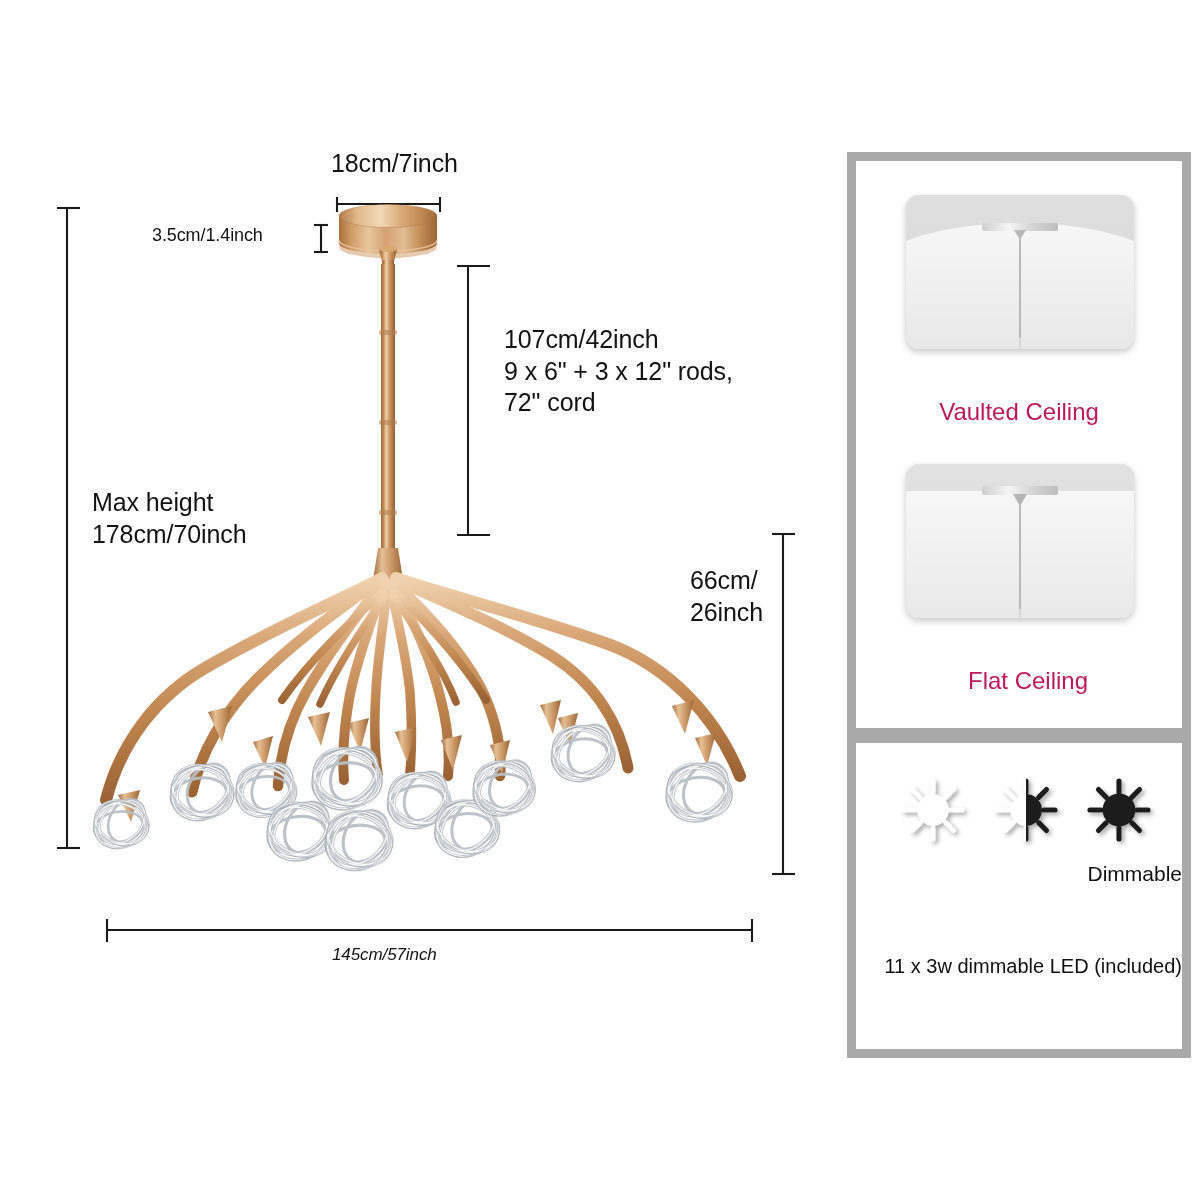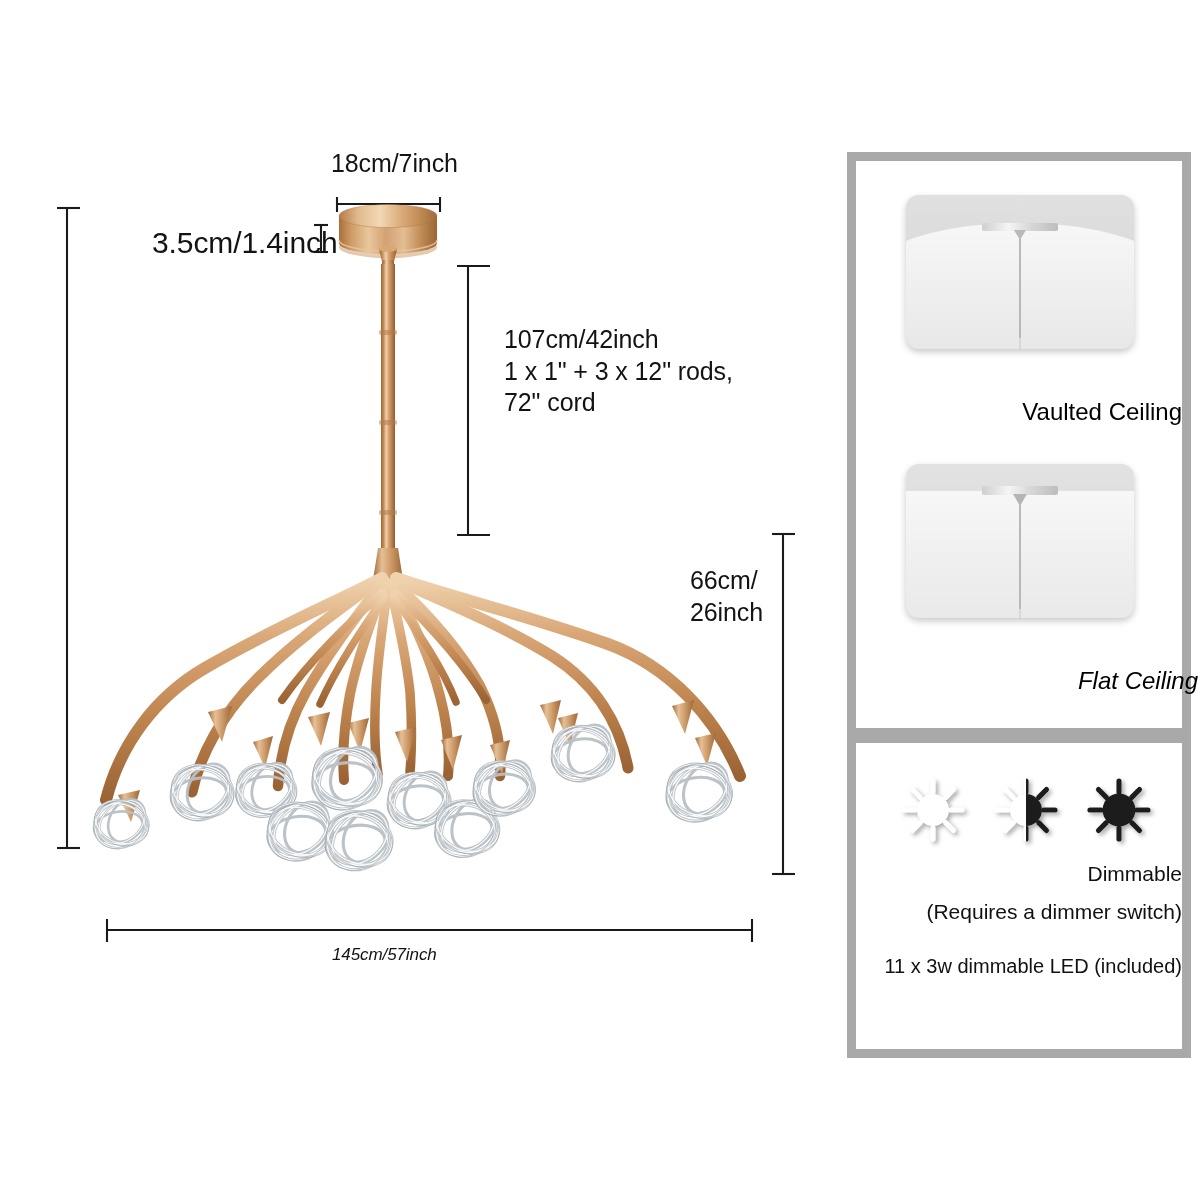--- a/index.html
+++ b/index.html
@@ -18,21 +18,21 @@
 
   .dim-text{
     position:absolute;
     font-family:"Liberation Sans", sans-serif;
     color:#131313;
     white-space:pre;
     line-height:1.26;
     letter-spacing:-0.1px;
   }
   #label-canopy-width{left:331px;top:148px;font-size:25px;}
-  #label-canopy-height{left:152px;top:224px;font-size:30px;}
+  #label-canopy-height{left:152px;top:224px;font-size:18px;}
   #label-rod-length{left:504px;top:324px;font-size:25px;}
   #label-max-height{left:92px;top:487px;font-size:25px;}
   #label-shade-height{left:690px;top:565px;font-size:25px;}
   #label-total-width{left:332px;top:944px;font-size:17px;font-style:italic;}
 
   
   #info-panel{position:absolute;left:847px;top:152px;width:353px;height:906px;}
   .panel-box{
     position:absolute;
     border:9px solid #a9a9a9;
@@ -49,27 +49,27 @@
     overflow:hidden;
     box-shadow:0 3px 7px rgba(0,0,0,.22);
     background:#f1f1f1;
   }
   #vaulted-card{left:50px;top:34px;}
   #flat-card{left:50px;top:303px;}
 
   .ceiling-caption{
     position:absolute;
     width:100%;
-    text-align:right;
+    text-align:center;
     font-size:24px;
-    color:#000000;
+    color:#be185d;
     font-family:"Liberation Sans", sans-serif;
   }
   #vaulted-caption{left:0;top:237px;}
-  #flat-caption{left:16px;top:506px;font-style:italic;}
+  #flat-caption{left:9px;top:506px;}
 
   
   #sun-row{position:absolute;left:0;top:22px;width:100%;height:92px;}
   .sun-wrap{position:absolute;width:78px;height:78px;}
   #sun-low{left:38px;top:6px;}
   #sun-mid{left:131px;top:6px;}
   #sun-high{left:224px;top:6px;}
 
   .dim-line-text{
     position:absolute;width:100%;text-align:right;
@@ -254,23 +254,25 @@
           <use href="#orb" x="0" y="0" transform="translate(700,790) scale(1.0)"></use>
         </g>
       </g>
     </svg>
 
     <div class="dim-text" id="label-canopy-width">18cm/7inch</div>
 
     <div class="dim-text" id="label-canopy-height">3.5cm/1.4inch</div>
 
     <div class="dim-text" id="label-rod-length">107cm/42inch
-1 x 1" + 3 x 12" rods,
+9 x 6" + 3 x 12" rods,
 72" cord</div>
 
+    <div class="dim-text" id="label-max-height">Max height
+178cm/70inch</div>
 
     <div class="dim-text" id="label-shade-height">66cm/
 26inch</div>
 
     <div class="dim-text" id="label-total-width">145cm/57inch</div>
   </div>
 
   <div id="info-panel">
 
     <div class="panel-box" id="ceiling-box">
@@ -404,18 +406,17 @@
                 <line x1="51.7" y1="51.7" x2="59.5" y2="59.5"></line>
                 <line x1="18.5" y1="59.5" x2="26.3" y2="51.7"></line>
                 <line x1="51.7" y1="26.3" x2="59.5" y2="18.5"></line>
               </g>
             </g>
           </svg>
         </div>
       </div>
 
       <div class="dim-line-text" id="dimmable-title">Dimmable</div>
-      <div class="dim-line-text" id="dimmable-note">(Requires a dimmer switch)</div>
       <div class="dim-line-text" id="led-spec-1">11 x 3w dimmable LED (included)</div>
     </div>
   </div>
 
 </div>
 
 </body></html>

